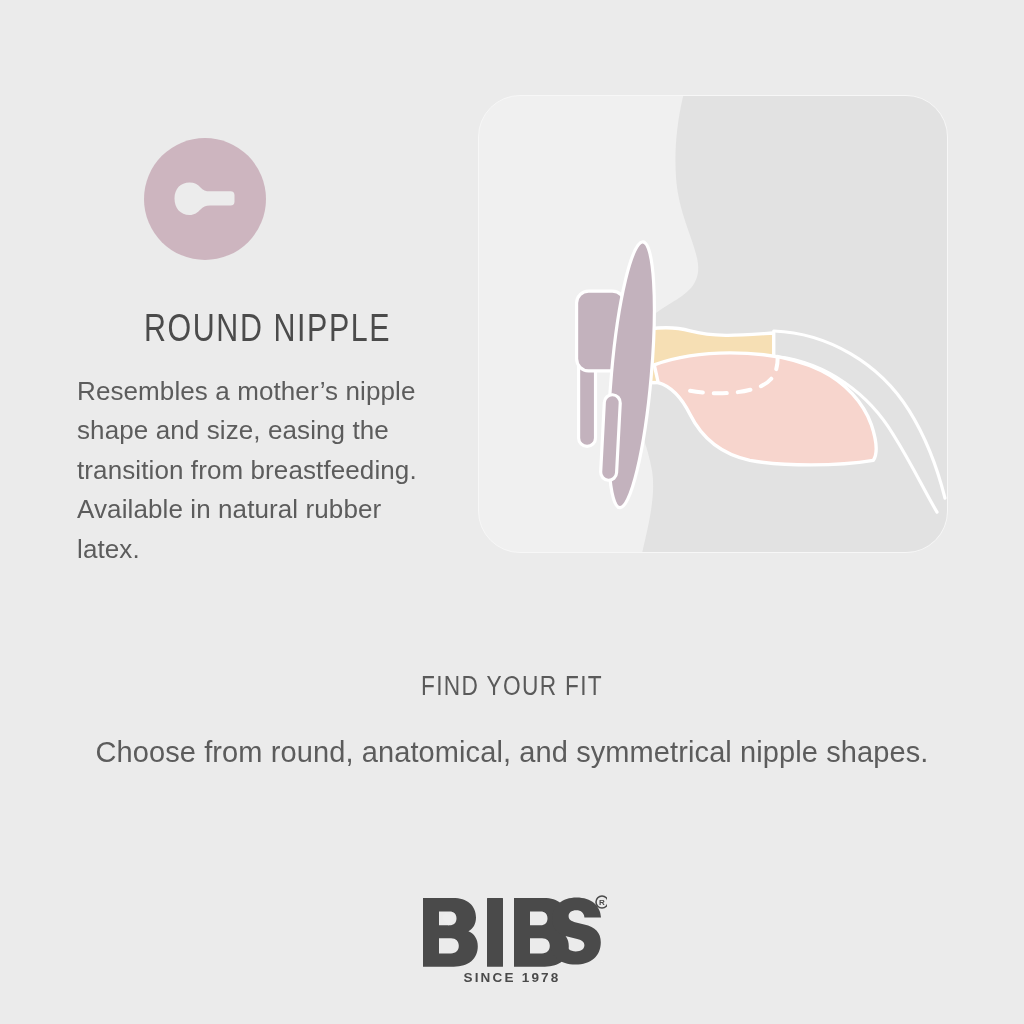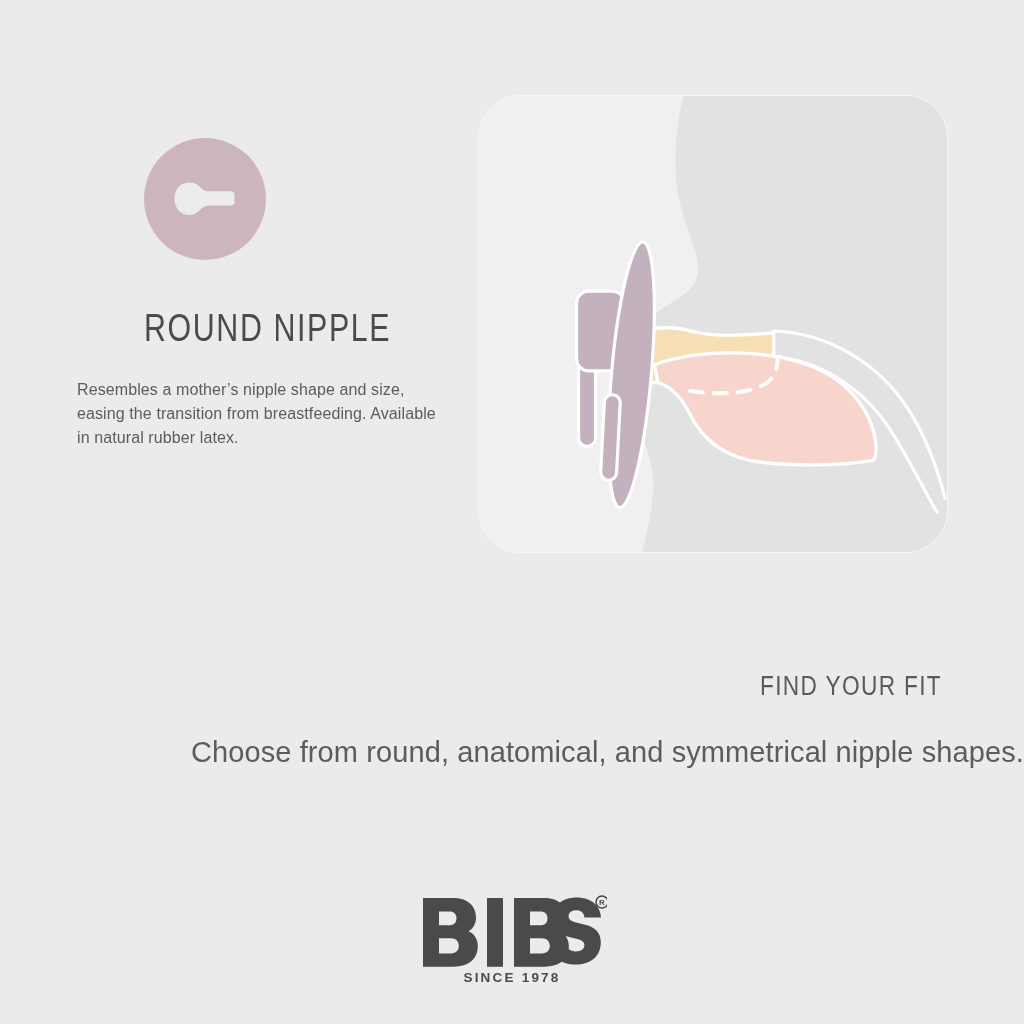--- a/index.html
+++ b/index.html
@@ -45,23 +45,23 @@
     font-weight: 400;
     letter-spacing: 2.0px;
     color: #4b4b4b;
     transform: scaleX(0.80);
     transform-origin: left center;
     white-space: nowrap;
     line-height: 1.1;
   }
 
   .feature-desc {
-    margin: 28px 0 0 5px;
+    margin: 22px 0 0 5px;
     width: 360px;
-    font-size: 16px;
+    font-size: 26px;
     font-weight: 400;
     line-height: 1.52;
     color: #5c5c5c;
     letter-spacing: 0.1px;
   }
 
   
   .illustration-card {
     position: absolute;
     left: 478px;
@@ -79,21 +79,21 @@
     width: 100%;
     height: 100%;
   }
 
   
   .find-fit {
     position: absolute;
     left: 0;
     top: 672px;
     width: 1024px;
-    text-align: right;
+    text-align: center;
   }
 
   .find-fit-title {
     font-family: "Liberation Sans Narrow", "Liberation Sans", sans-serif;
     font-size: 27px;
     font-weight: 400;
     letter-spacing: 1.6px;
     color: #5a5a5a;
     transform: scaleX(0.84);
     line-height: 1.1;

